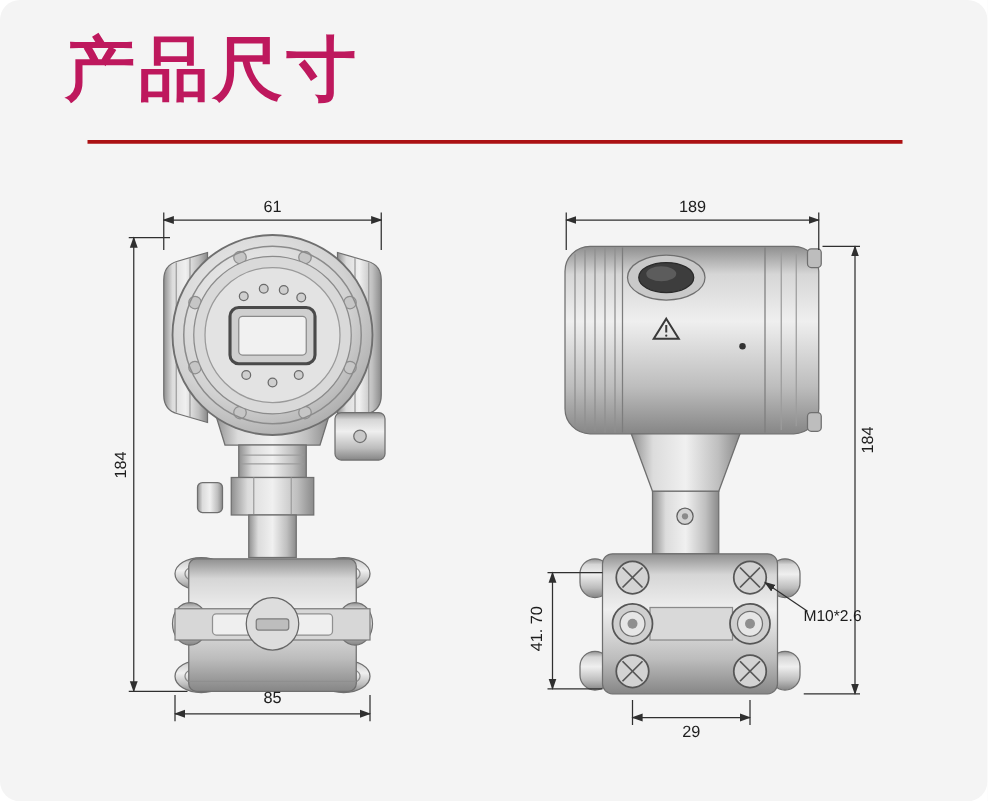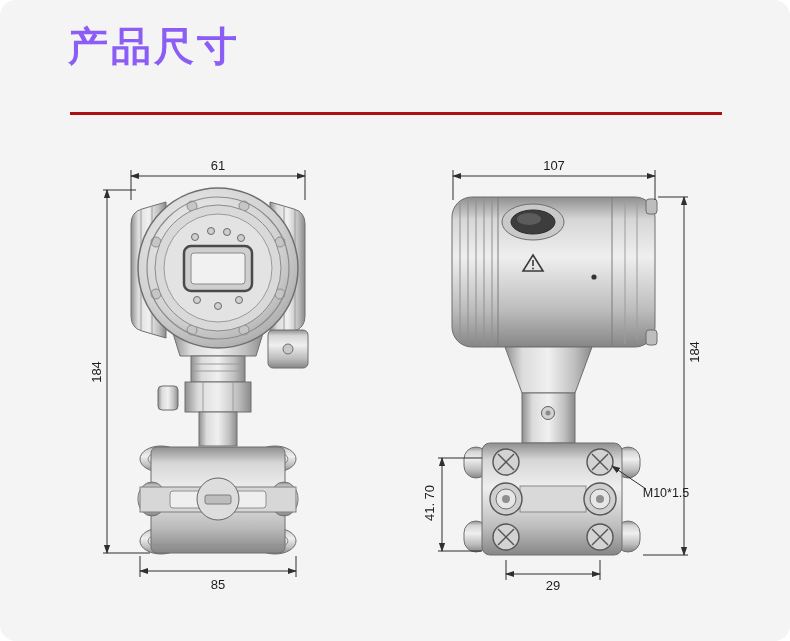--- a/index.html
+++ b/index.html
@@ -3,22 +3,22 @@
 <meta charset="utf-8">
 <style>
   * { margin:0; padding:0; box-sizing:border-box; }
   html,body { background:#ffffff; }
   body { font-family:"Liberation Sans", sans-serif; }
   .page {
     position:relative; width:790px; height:641px;
     background:#f4f4f4; border-radius:16px; overflow:hidden;
   }
   .title {
-    position:absolute; left:68px; top:24px;
-    font-size:40px; font-weight:700; color:#8b5cf6; letter-spacing:3px;
+    position:absolute; left:52px; top:24px;
+    font-size:56px; font-weight:700; color:#be185d; letter-spacing:3px;
     line-height:1.1;
   }
   .underline {
     position:absolute; left:70px; top:112px; width:652px; height:3px;
     background:#ab1113;
   }
   .drawing-svg { position:absolute; left:0; top:0; width:790px; height:641px; }
   .dim-label {
     position:absolute; font-size:13px; color:#1d1d1d; white-space:nowrap;
     transform:translate(-50%,-50%);
@@ -219,21 +219,21 @@
       <line x1="506" y1="574" x2="600" y2="574" marker-start="url(#arrow)" marker-end="url(#arrow)"></line>
       <line x1="506" y1="560" x2="506" y2="580"></line>
       <line x1="600" y1="560" x2="600" y2="580"></line>
 
       <line x1="646" y1="489" x2="612" y2="466" marker-end="url(#arrow)"></line>
     </g>
   </svg>
 
   <span class="dim-label" style="left:218px; top:165px;">61</span>
   <span class="dim-label vert" style="left:96px; top:372px;">184</span>
-  <span class="dim-label" style="left:218px; top:584px;text-align:center;">85</span>
-
-  <span class="dim-label" style="left:554px; top:165px;">107</span>
+  <span class="dim-label" style="left:218px; top:558px;text-align:center;">85</span>
+
+  <span class="dim-label" style="left:554px; top:165px;">189</span>
   <span class="dim-label vert" style="left:694px; top:352px;">184</span>
   <span class="dim-label vert" style="left:429px; top:503px;">41. 70</span>
   <span class="dim-label" style="left:553px; top:585px;">29</span>
-  <span class="dim-label thread-label" style="left:666px; top:493px;">M10*1.5</span>
+  <span class="dim-label thread-label" style="left:666px; top:493px;">M10*2.6</span>
 
 </div>
 
 </body></html>

